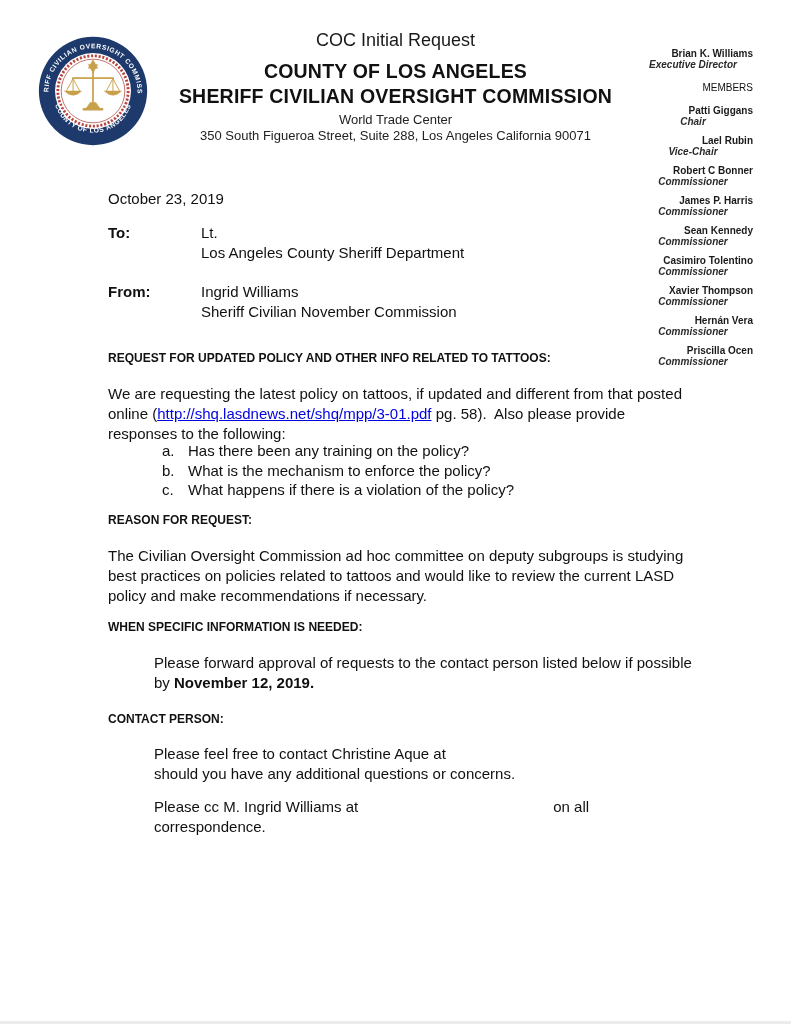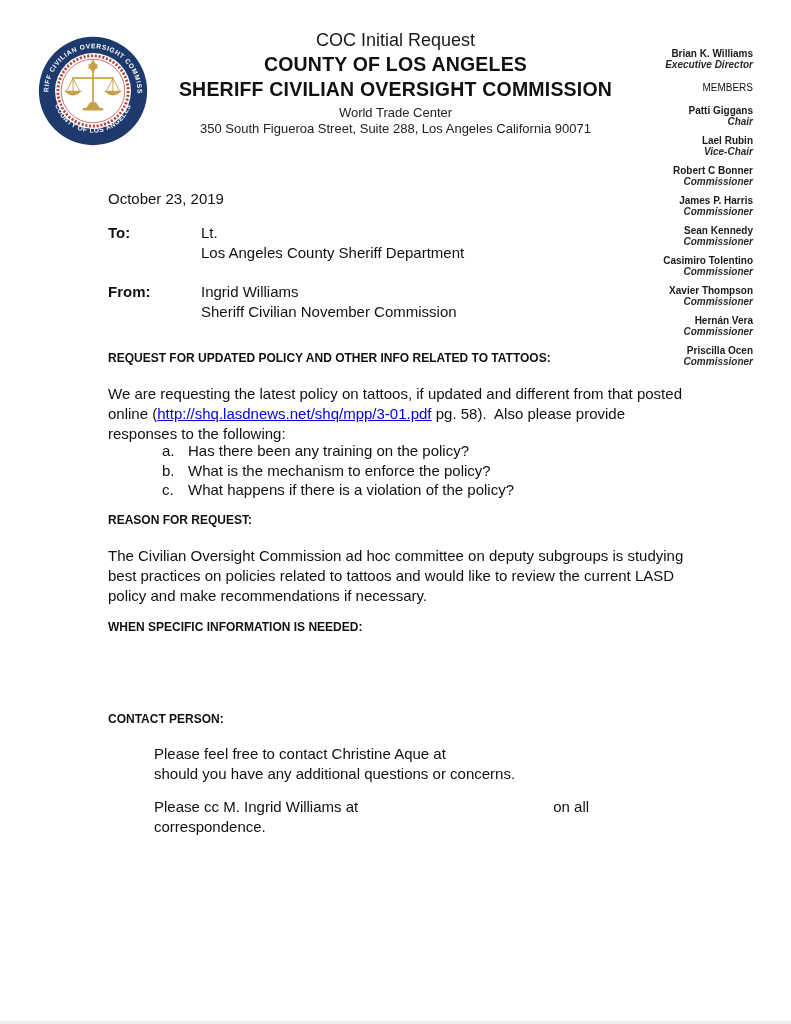--- a/index.html
+++ b/index.html
@@ -7,34 +7,34 @@
   body { font-family:"Liberation Sans", sans-serif; color:#111; }
   .page {
     position:relative; width:791px; height:1024px; background:#fff;
     overflow:hidden; border-bottom:3px solid #ececec;
   }
   
   .coc-tag {
     position:absolute; top:30px; left:0; right:0;
     text-align:center; font-size:18px; color:#1a1a1a;
   }
-  .header-center { position:absolute; top:52px; left:0; right:0; text-align:center; }
+  .header-center { position:absolute; top:59px; left:0; right:0; text-align:center; }
   .org-line { font-size:19.5px; font-weight:700; line-height:25px; letter-spacing:0.2px; }
   .addr-line { font-size:13px; line-height:16px; color:#222; }
   .addr-block { margin-top:3px; }
   
   .seal { position:absolute; left:34px; top:34px; width:118px; height:114px; }
   
   .sidebar {
     position:absolute; top:48px; right:8px; width:150px;
     padding-right:30px; text-align:right; font-size:10px; line-height:11px;
   }
   .sb-block { margin-bottom:8px; }
   .sb-name { font-weight:700; color:#1a1a1a; }
-  .sb-title { font-style:italic; font-weight:700; color:#2a2a2a; }
+  .sb-title { font-style:italic; font-weight:700; color:#2a2a2a;text-align:center; }
   .sb-heading { font-weight:400; margin:12px 0 12px 0; }
   
   .abs { position:absolute; left:108px; width:650px; }
   .body-text { font-size:15px; line-height:20px; white-space:pre-wrap; }
   .heading { font-size:12px; font-weight:700; }
   .addr-grid { display:grid; grid-template-columns:93px 1fr; }
   .addr-label { font-weight:700; font-size:15px; line-height:20px; }
   .addr-val { font-size:15px; line-height:20px; white-space:pre-wrap; }
   .q-row { display:flex; font-size:15px; line-height:19.5px; }
   .q-marker { width:26px; flex:0 0 26px; }
@@ -174,20 +174,22 @@
   </div>
 
   <div class="abs heading" style="top:513px;">REASON FOR REQUEST:</div>
 
   <div class="abs body-text" style="top:546px;">The Civilian Oversight Commission ad hoc committee on deputy subgroups is studying
 best practices on policies related to tattoos and would like to review the current LASD
 policy and make recommendations if necessary.</div>
 
   <div class="abs heading" style="top:620px;">WHEN SPECIFIC INFORMATION IS NEEDED:</div>
 
+  <div class="abs body-text indent" style="top:653px;"><span>Please forward approval of requests to the contact person listed below if possible
+by </span><span class="bold">November 12, 2019.</span></div>
 
   <div class="abs heading" style="top:712px;">CONTACT PERSON:</div>
 
   <div class="abs body-text indent" style="top:744px;">Please feel free to contact Christine Aque at
 should you have any additional questions or concerns.</div>
 
   <div class="abs body-text indent" style="top:797px;"><span>Please cc M. Ingrid Williams at</span><span class="gap-redacted"></span><span>on all</span><br><span>correspondence.</span></div>
 
 </div>
 

